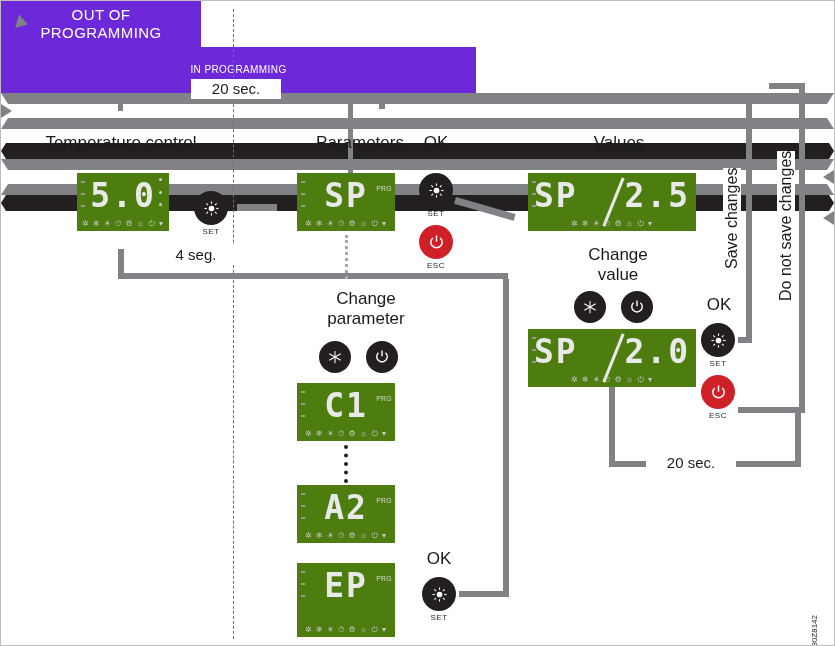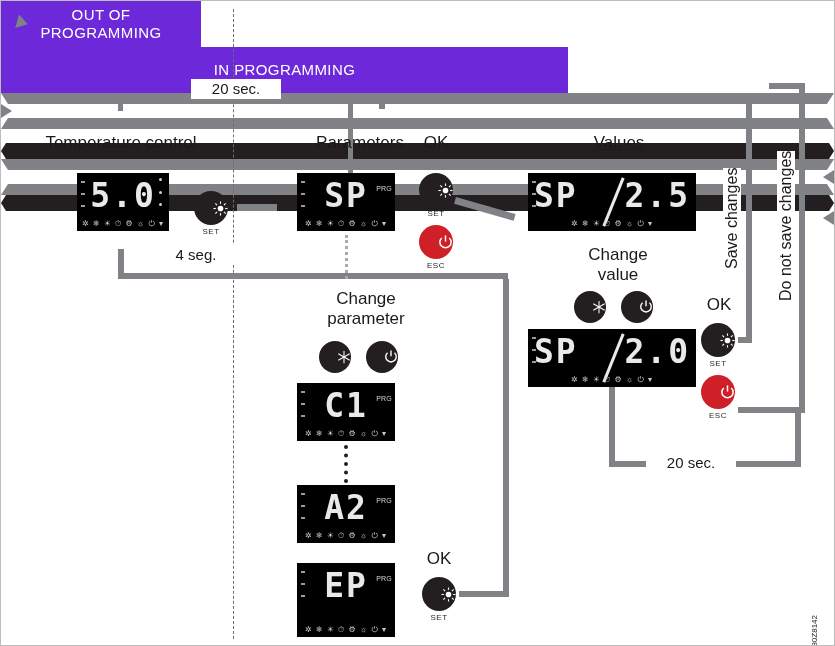--- a/index.html
+++ b/index.html
@@ -28,42 +28,42 @@
     text-align: center;
     font-size: 15px;
     line-height: 18px;
     letter-spacing: .4px;
     display: flex;
     align-items: center;
     justify-content: center;
     box-sizing: border-box;
   }
   .banner.out { left: 18px; top: 20px; width: 200px; height: 46px; }
-  .banner.in  { left: 246px; top: 20px; width: 567px; height: 46px; font-size: 15px; }
+  .banner.in  { left: 246px; top: 20px; width: 475px; height: 46px; font-size: 10px; }
 
   
   .label {
     color: #1a1a1a;
     font-size: 17px;
     line-height: 20px;
     text-align: center;
     white-space: pre-line;
   }
   .label.small { font-size: 15px; }
 
   .vlabel {
     color: #1a1a1a;
     font-size: 16px;
     white-space: nowrap;
     transform-origin: 0 0;
   }
 
   
   .disp {
-    background: #000000;
+    background: #4d7c0f;
     box-sizing: border-box;
     position: absolute;
     padding: 0;
   }
   .disp .digits {
     position: absolute;
     left: 0;
     right: 0;
     top: 4px;
     height: 38px;
@@ -140,21 +140,21 @@
   .disp .leftbar i {
     display: block; width: 4px; height: 2px; background: #9a9a9a;
   }
 
   
   .btn {
     position: absolute;
     border-radius: 50%;
     display: flex;
     align-items: center;
-    justify-content: flex-end;
+    justify-content: center;
     color: #fff;
     font-size: 13px;
     text-decoration: underline;
   }
   .btn.dark { background: #231f20; }
   .btn.red  { background: #cf2027; }
   .btn .cap {
     position: absolute;
     top: 100%;
     left: 50%;

